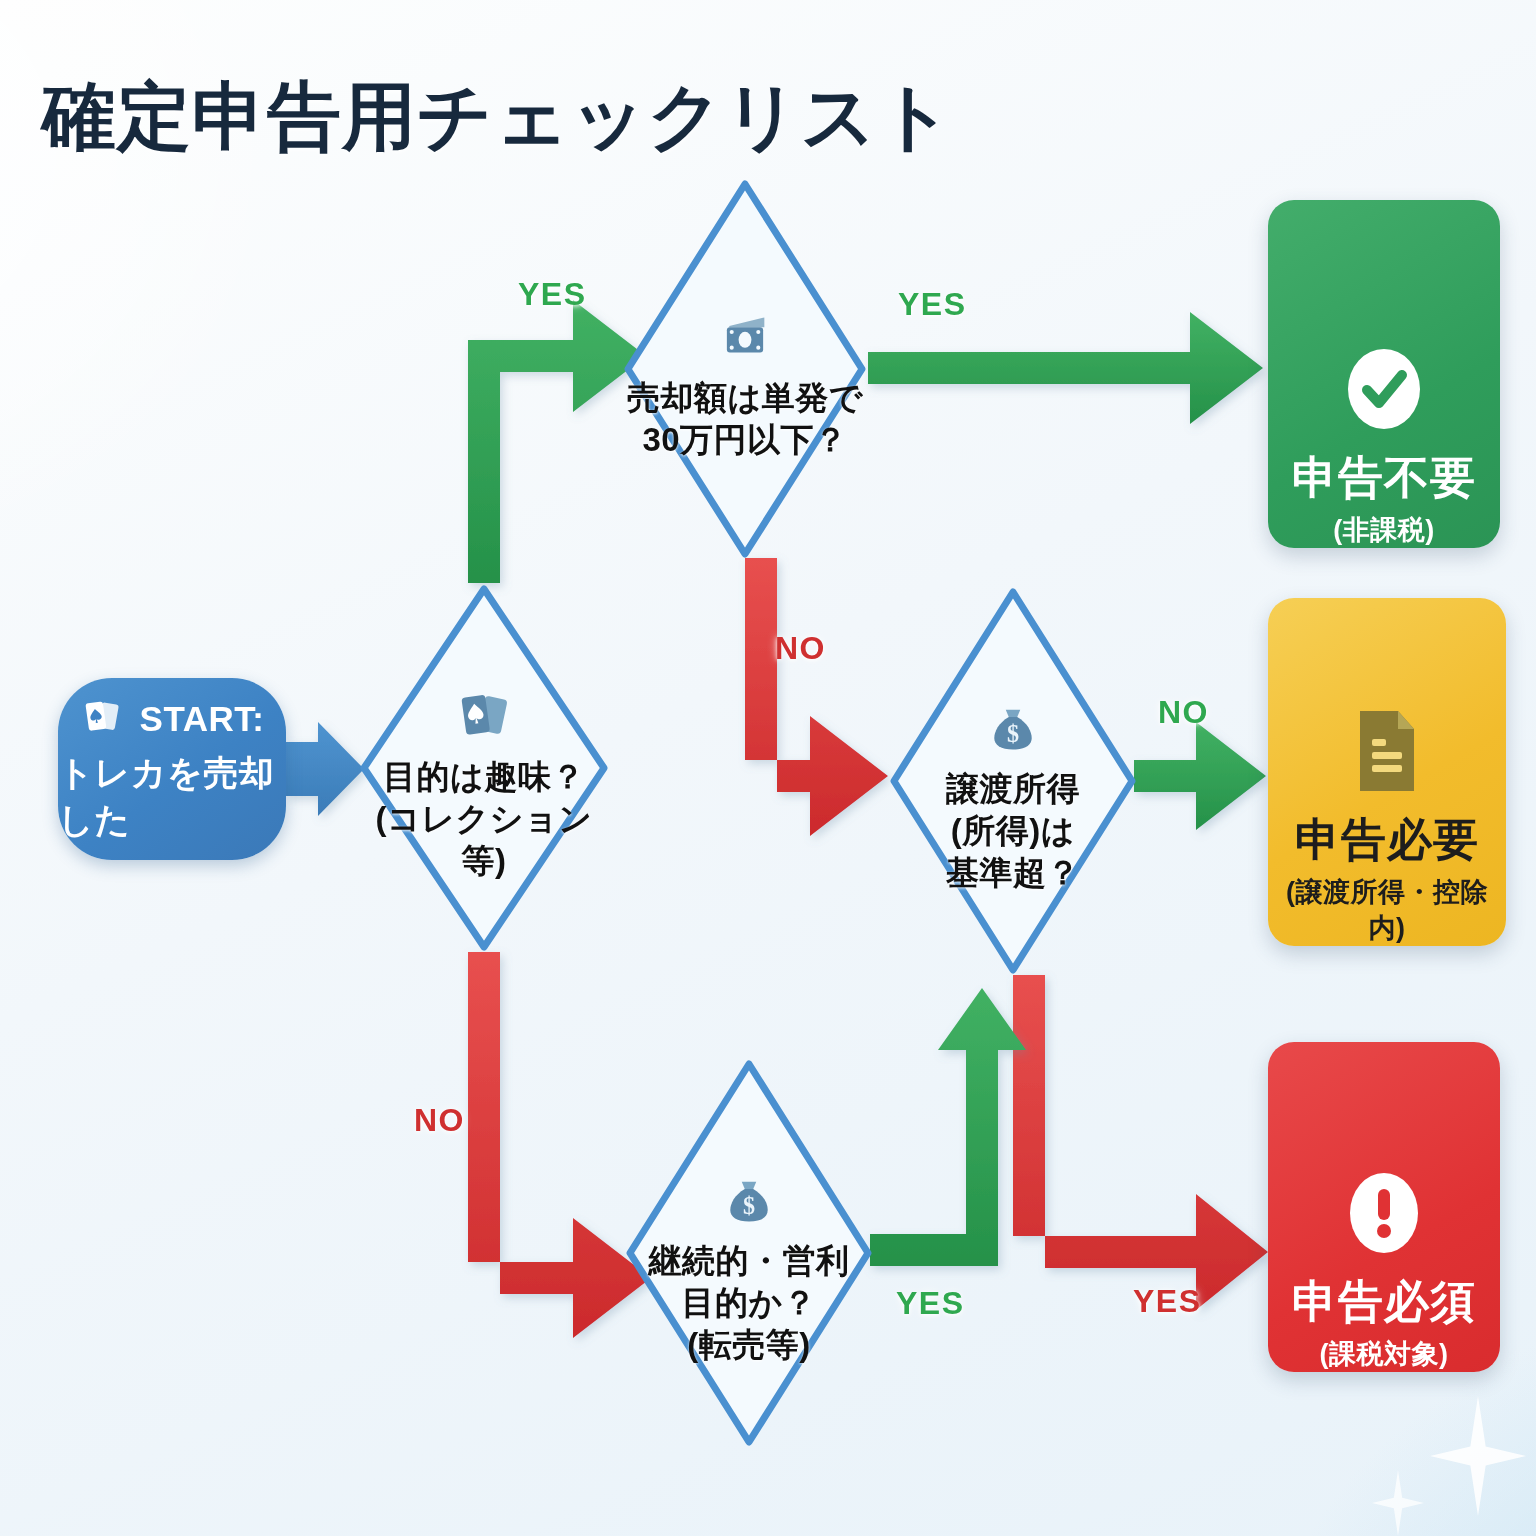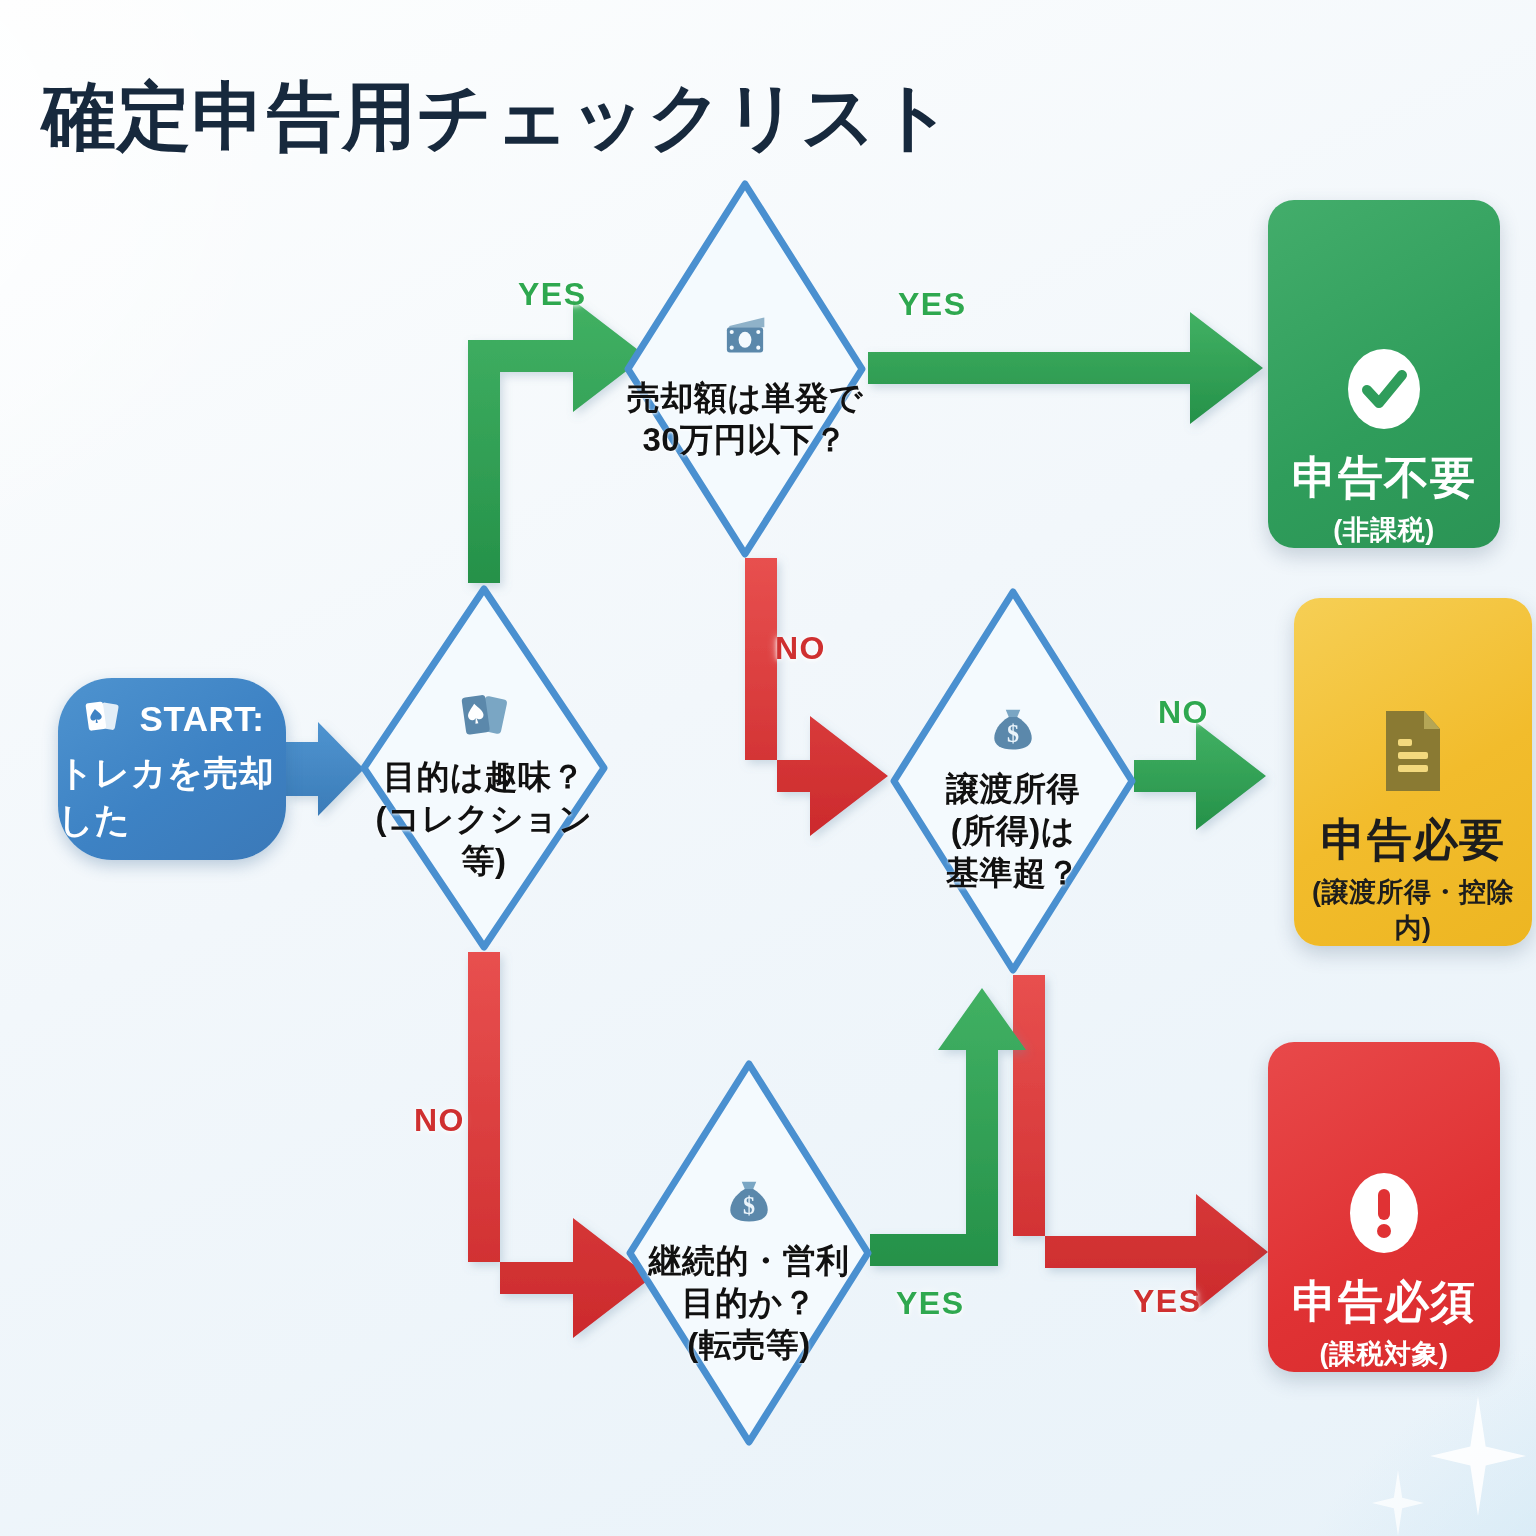--- a/index.html
+++ b/index.html
@@ -80,21 +80,21 @@
     text-align:center;
     box-shadow:0 8px 20px rgba(40,70,100,.22);
   }
   .result .ricon{margin-bottom:14px;}
   .rmain{font-size:45px;font-weight:bold;letter-spacing:1px;line-height:1.1;}
   .rsub{font-size:27px;font-weight:bold;letter-spacing:.5px;margin-top:10px;}
 
   #res-green{left:1268px;top:200px;width:232px;height:348px;
     background:linear-gradient(150deg,#43ad6b 0%,#2f9d5b 60%,#2b9455 100%);color:#ffffff;}
   #res-yellow{left:1268px;top:598px;width:238px;height:348px;
-    background:linear-gradient(150deg,#f6cf55 0%,#f2bc2c 55%,#edb622 100%);color:#1d1d1d;margin-left:26px;}
+    background:linear-gradient(150deg,#f6cf55 0%,#f2bc2c 55%,#edb622 100%);color:#1d1d1d;}
   #res-red{left:1268px;top:1042px;width:232px;height:330px;
     background:linear-gradient(150deg,#e8494a 0%,#e03234 60%,#d92c2e 100%);color:#ffffff;}
 </style>
 </head>
 <body>
 
 <div id="canvas">
 
   <div class="sparkle" style="left:1430px;top:1396px;width:96px;height:120px;opacity:.95;"></div>
   <div class="sparkle" style="left:1372px;top:1470px;width:52px;height:66px;opacity:.8;"></div>

